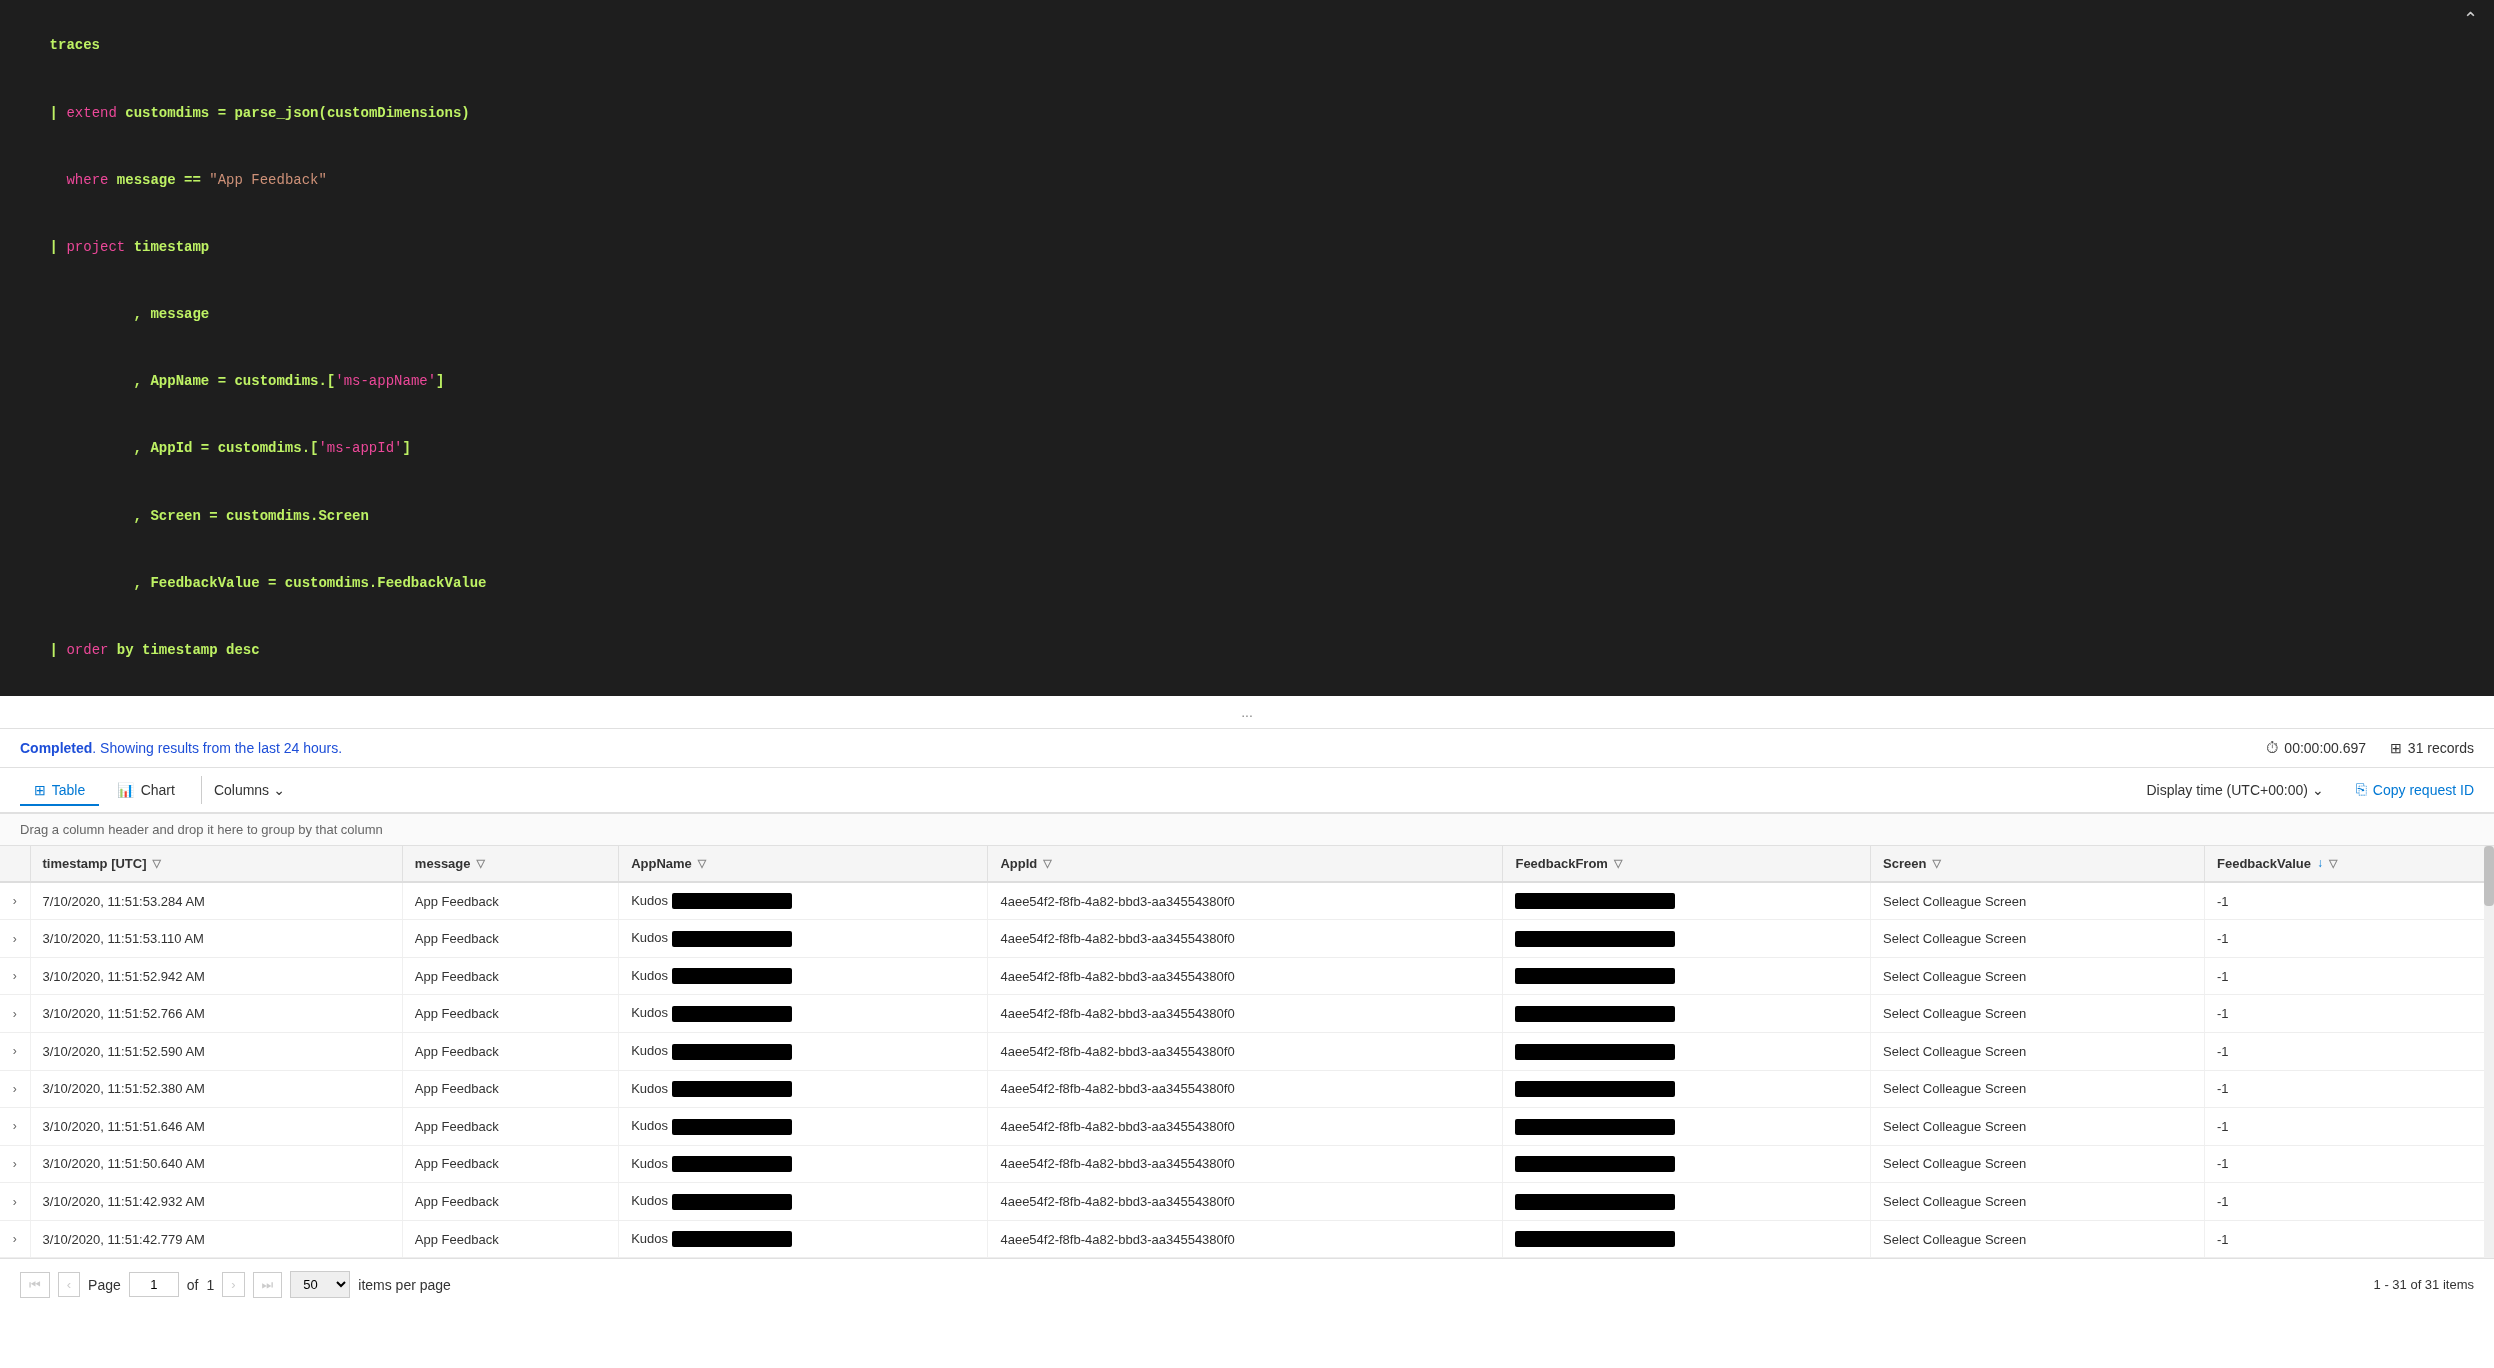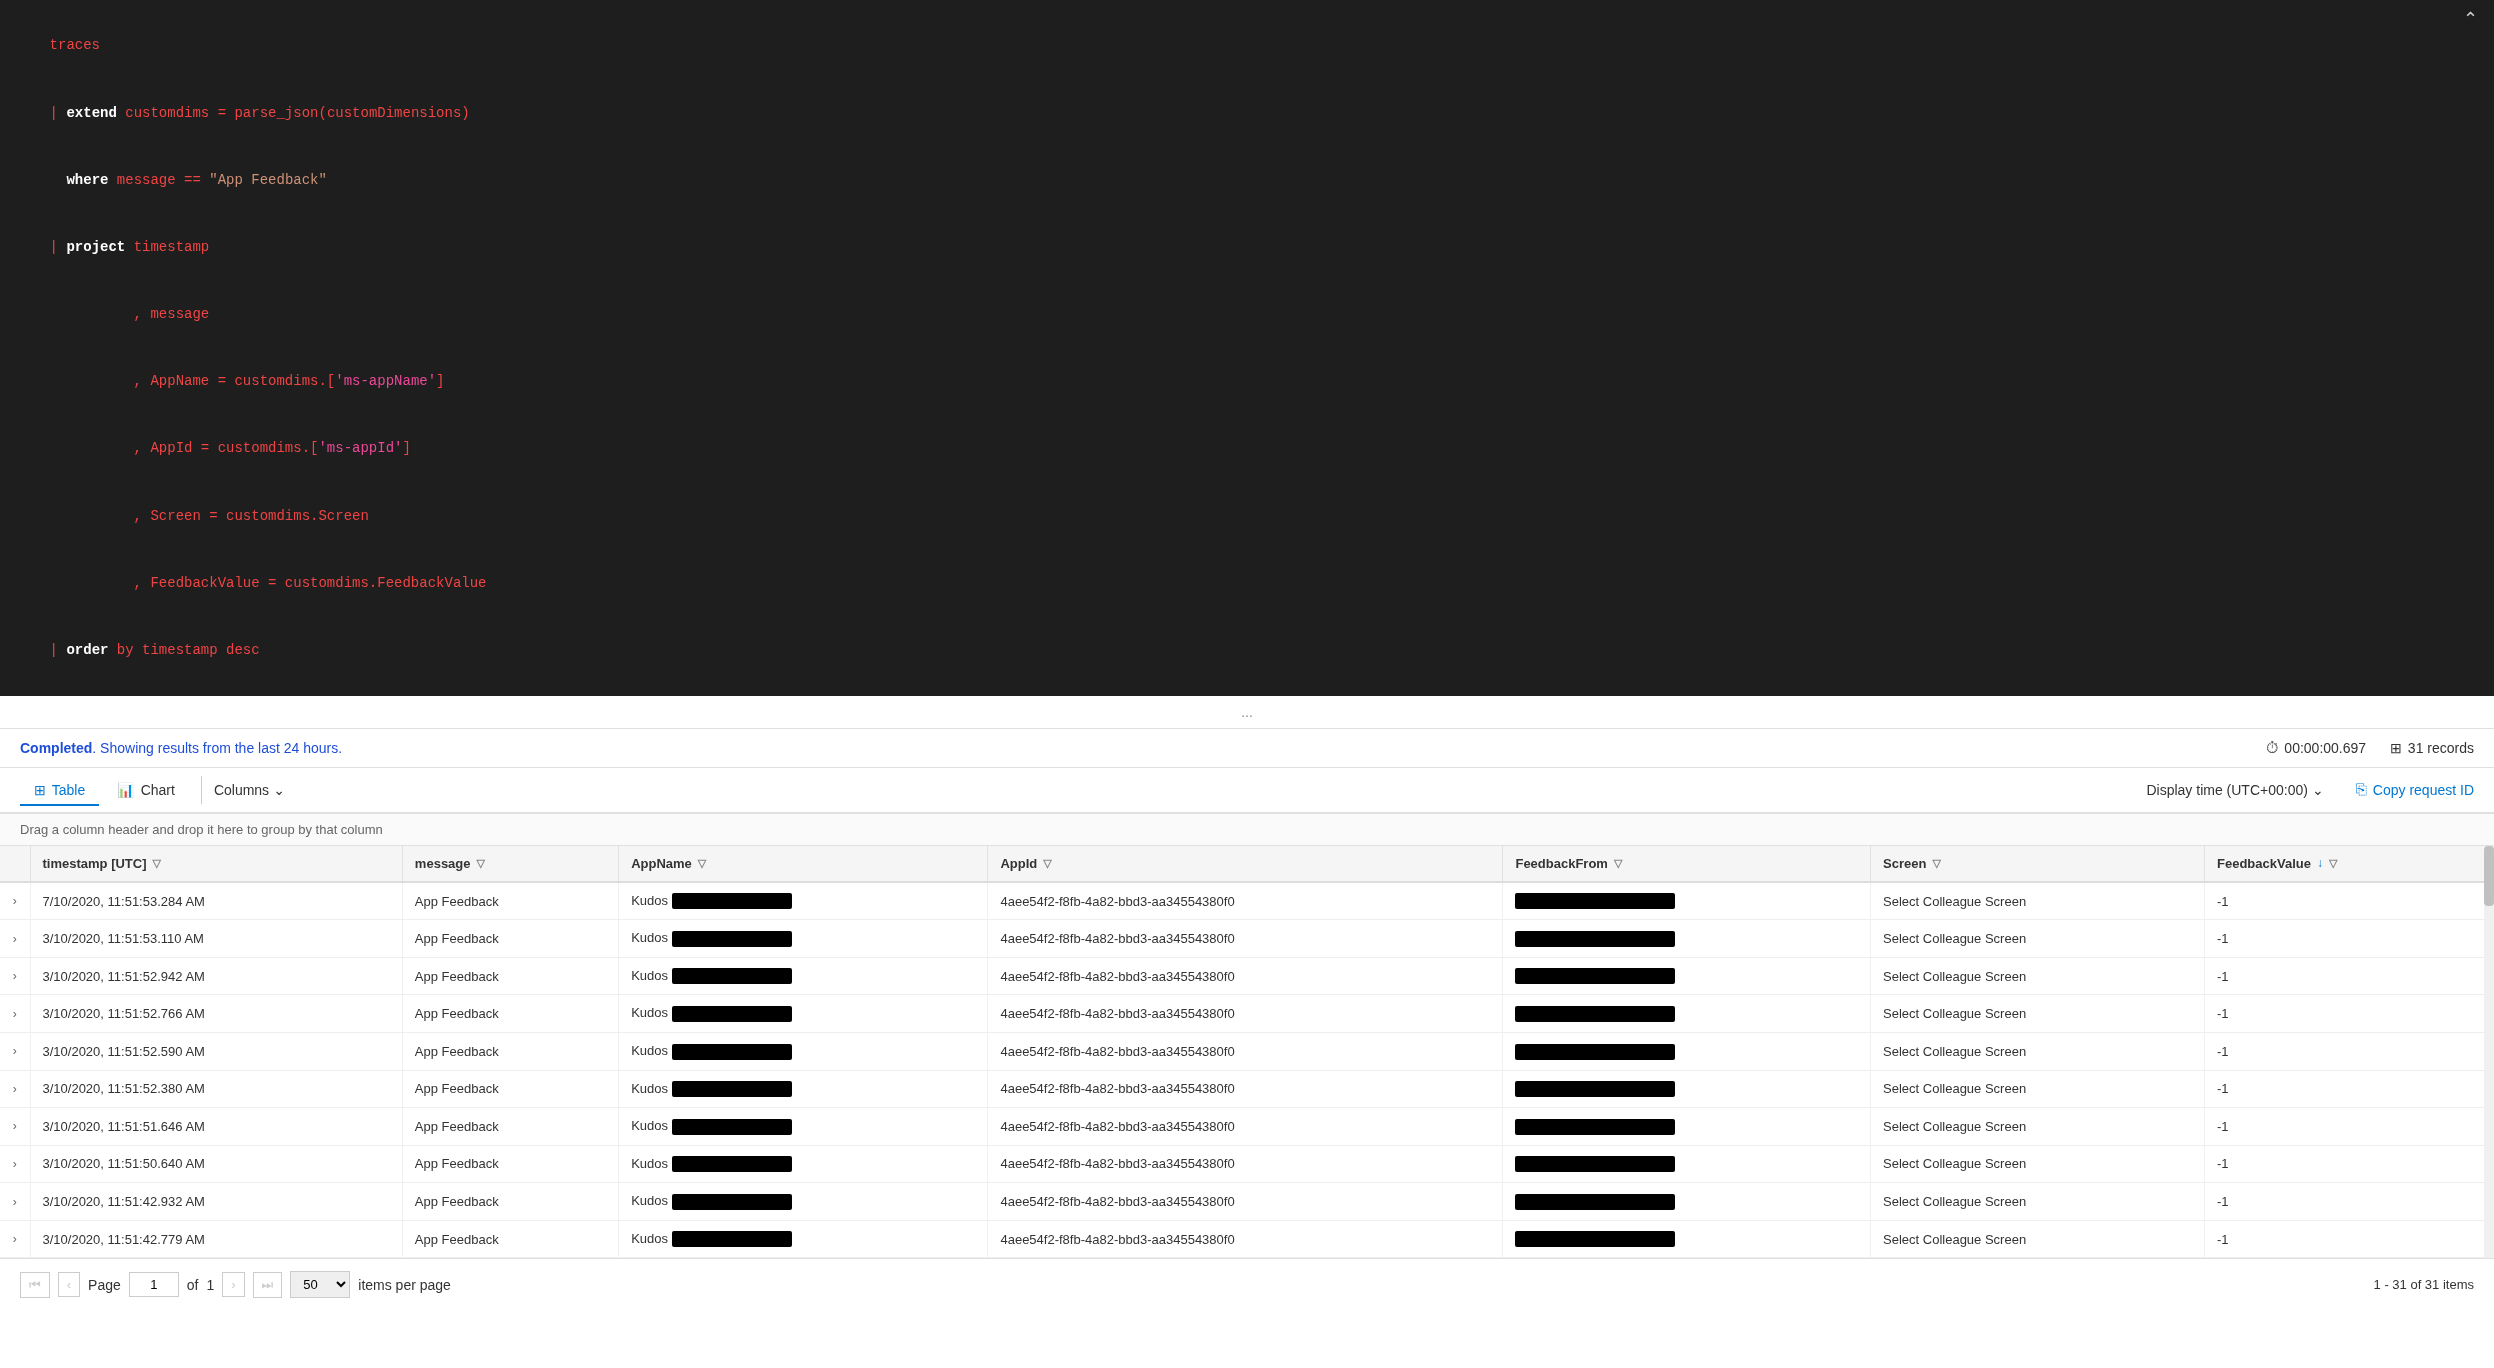--- a/index.html
+++ b/index.html
@@ -16,24 +16,24 @@
     .query-editor {
       background: #1e1e1e;
       padding: 12px 16px;
       font-family: 'Consolas', 'Courier New', monospace;
       font-size: 14px;
       line-height: 1.6;
       min-height: 240px;
       position: relative;
     }
     .query-line { white-space: pre; }
-    .kw-blue { color: #ffffff; font-weight: bold; }
+    .kw-blue { color: #ec4899; }
     .kw-string { color: #ce9178; }
     .kw-prop { color: #ec4899; }
-    .kw-white { color: #ef4444; }
+    .kw-white { color: #bef264; font-weight: bold; }
 
     .collapse-btn {
       position: absolute;
       top: 8px;
       right: 16px;
       color: #ccc;
       font-size: 18px;
       cursor: pointer;
       background: none;
       border: none;

